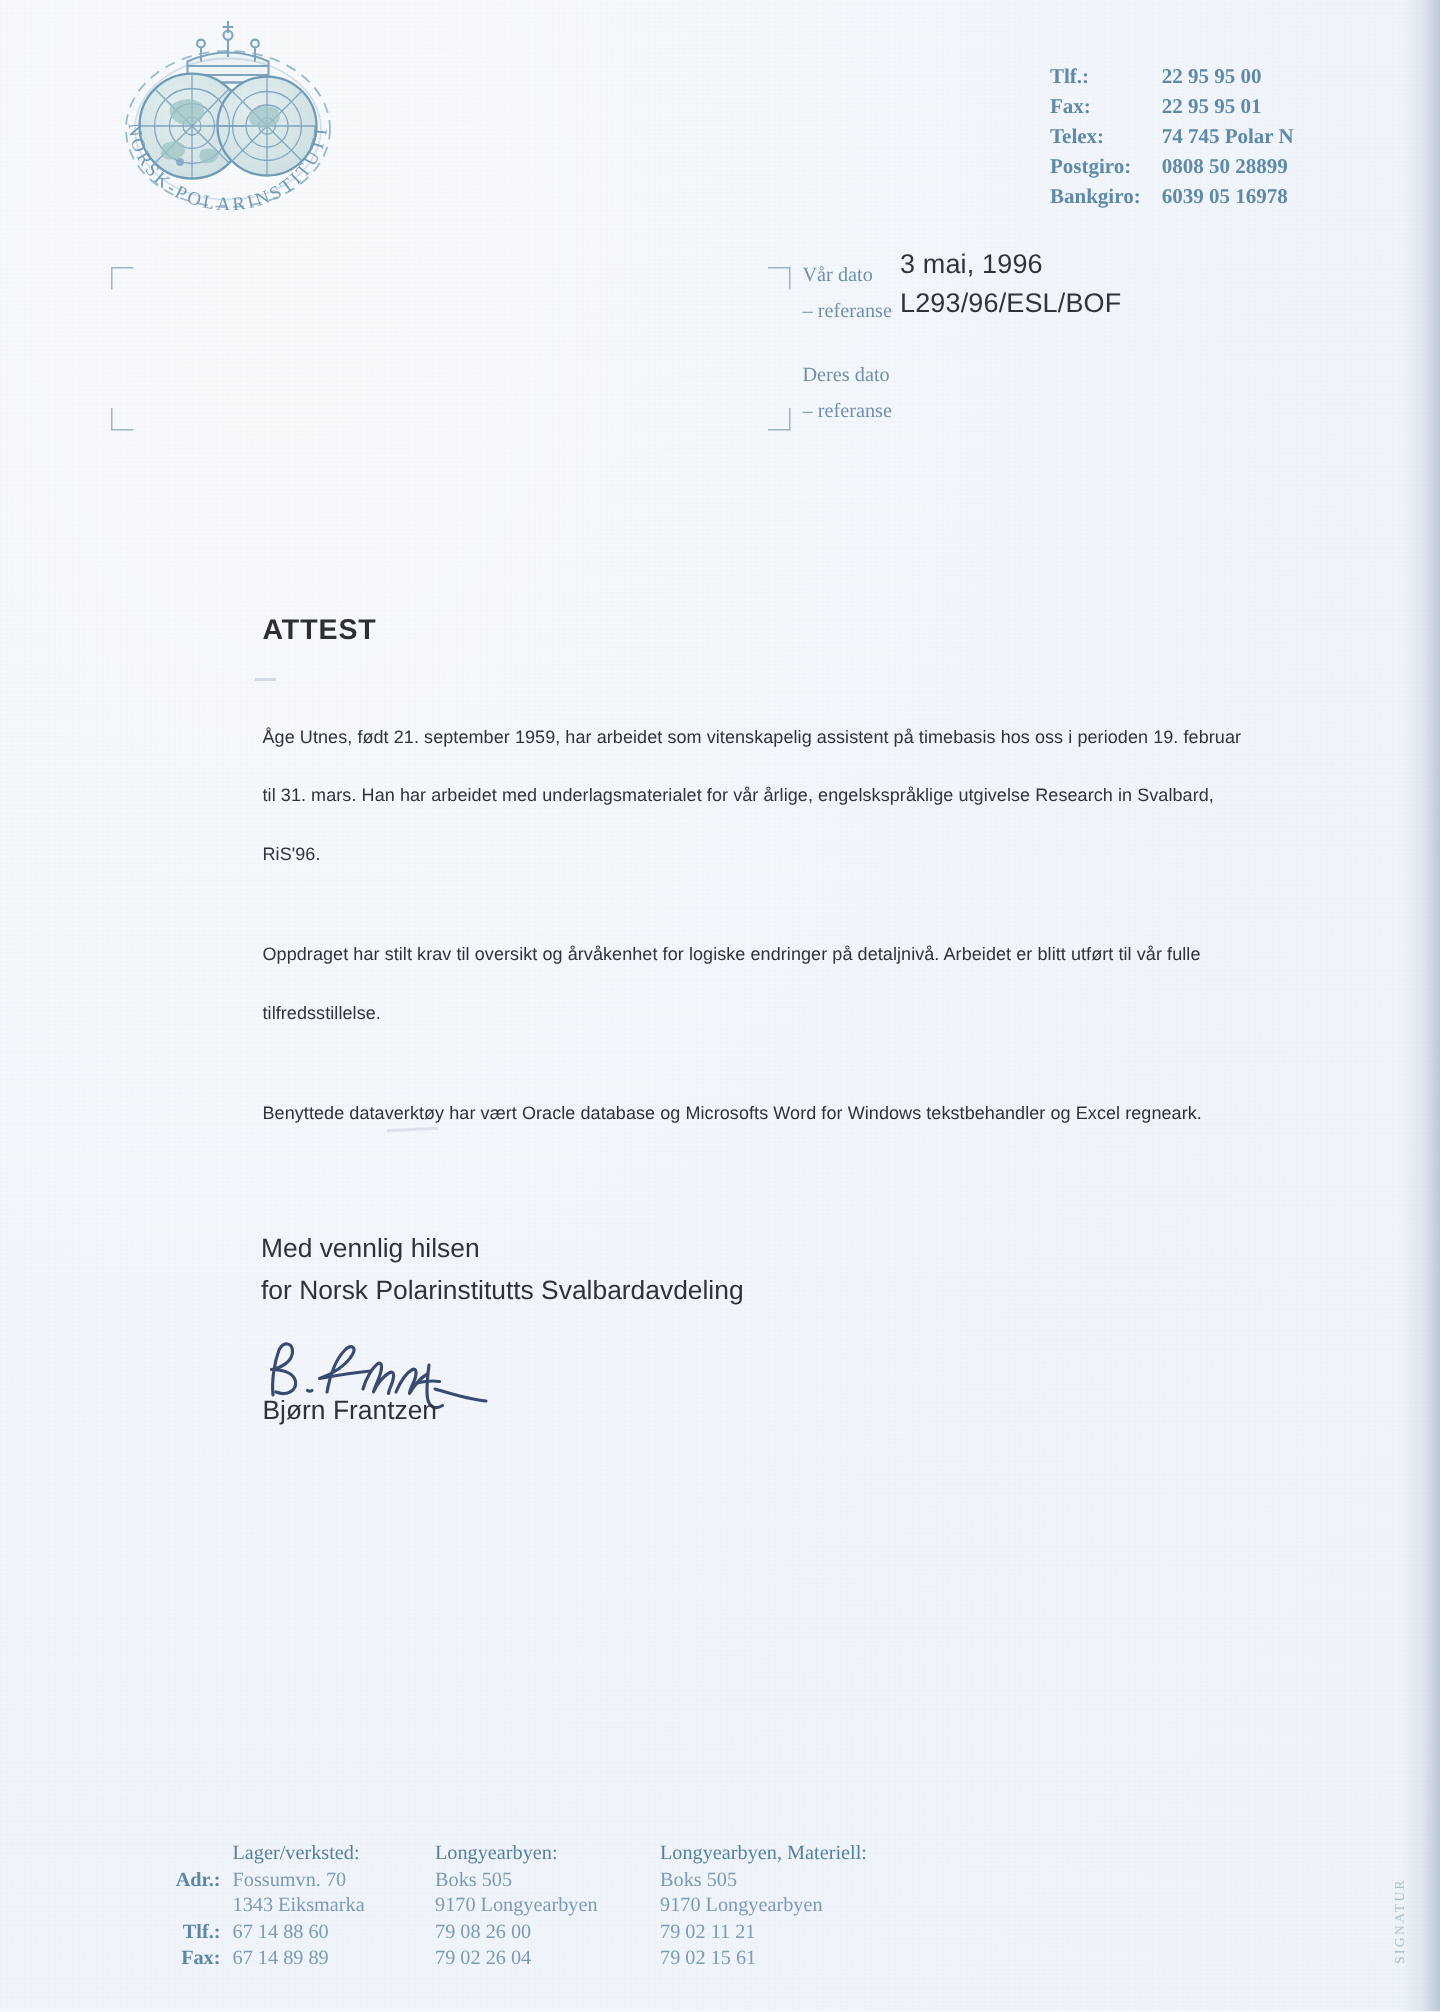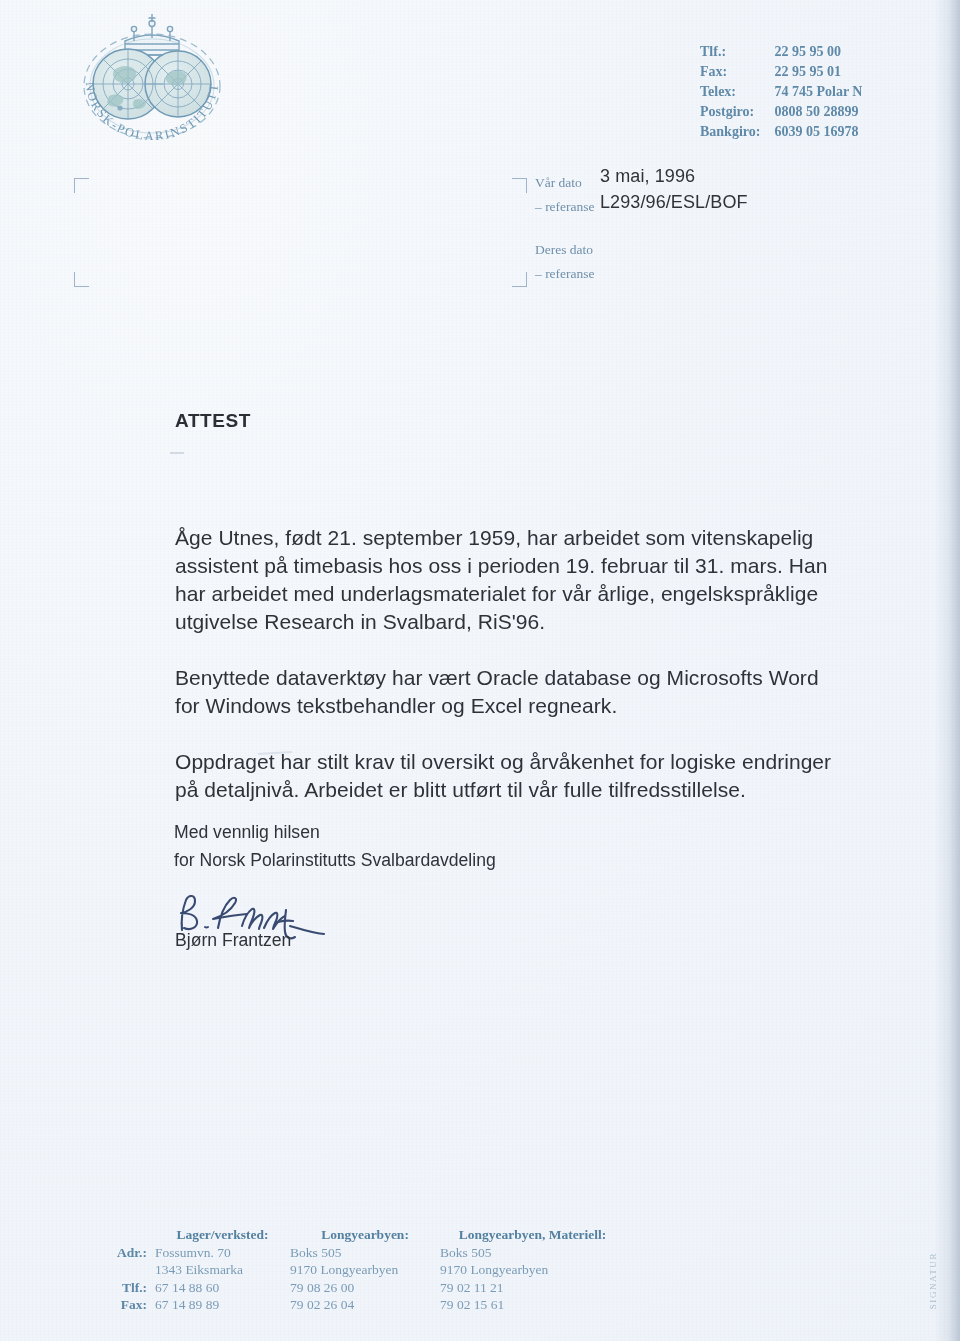--- a/index.html
+++ b/index.html
@@ -139,24 +139,24 @@
     left: 175px;
     top: 410px;
     font-size: 19px;
     font-weight: bold;
     letter-spacing: .6px;
     color: #2b2f34;
   }
   .body-text {
     position: absolute;
     left: 175px;
-    top: 524px;
+    top: 472px;
     width: 660px;
-    font-size: 21px;
-    line-height: 28px;
+    font-size: 12px;
+    line-height: 39px;
     color: #2e3238;
     letter-spacing: .05px;
   }
   .body-text p { margin: 0 0 28px 0; }
   .body-text p:last-child { margin-bottom: 0; }
 
   .signoff {
     position: absolute;
     left: 174px;
     top: 818px;
@@ -220,24 +220,23 @@
   }
   .f-labels div { height: 17.5px; white-space: nowrap; }
   .f-labels div.blank { visibility: hidden; }
   .f-col {
     font-size: 13.5px;
     line-height: 17.5px;
     color: #7a9bb6;
     white-space: nowrap;
   }
   .f-col .f-head {
-    font-weight: bold;
+    font-weight: normal;
     color: #54809f;
     height: 17.5px;
-    text-align: center;
   }
   .f-col .f-line { height: 17.5px; }
   .f-c0 { width: 135px; }
   .f-c1 { width: 150px; }
   .f-c2 { width: 185px; }
   .f-c3 { width: 155px; }
   .f-c4 { width: 180px; }
 
   .vtext {
     position: absolute;
@@ -365,22 +364,22 @@
 
   <div class="ref-values">
     <div>3 mai, 1996</div>
     <div>L293/96/ESL/BOF</div>
   </div>
 
   <div class="doc-title">ATTEST</div>
 
   <div class="body-text">
     <p>Åge Utnes, født 21. september 1959, har arbeidet som vitenskapelig assistent på timebasis hos oss i perioden 19. februar til 31. mars. Han har arbeidet med underlagsmaterialet for vår årlige, engelskspråklige utgivelse Research in Svalbard, RiS'96.</p>
+    <p>Oppdraget har stilt krav til oversikt og årvåkenhet for logiske endringer på detaljnivå. Arbeidet er blitt utført til vår fulle tilfredsstillelse.</p>
     <p>Benyttede dataverktøy har vært Oracle database og Microsofts Word for Windows tekstbehandler og Excel regneark.</p>
-    <p>Oppdraget har stilt krav til oversikt og årvåkenhet for logiske endringer på detaljnivå. Arbeidet er blitt utført til vår fulle tilfredsstillelse.</p>
   </div>
 
   <div class="smudge" style="left:170px; top:452px; width:14px; height:2px; background:#c3cedb; opacity:.7;"></div>
   <div class="smudge" style="left:258px; top:752px; width:34px; height:2px; background:#c8d2de; opacity:.55; transform:rotate(-3deg);"></div>
 
   <div class="signoff">
     <div>Med vennlig hilsen</div>
     <div>for Norsk Polarinstitutts Svalbardavdeling</div>
   </div>
 

